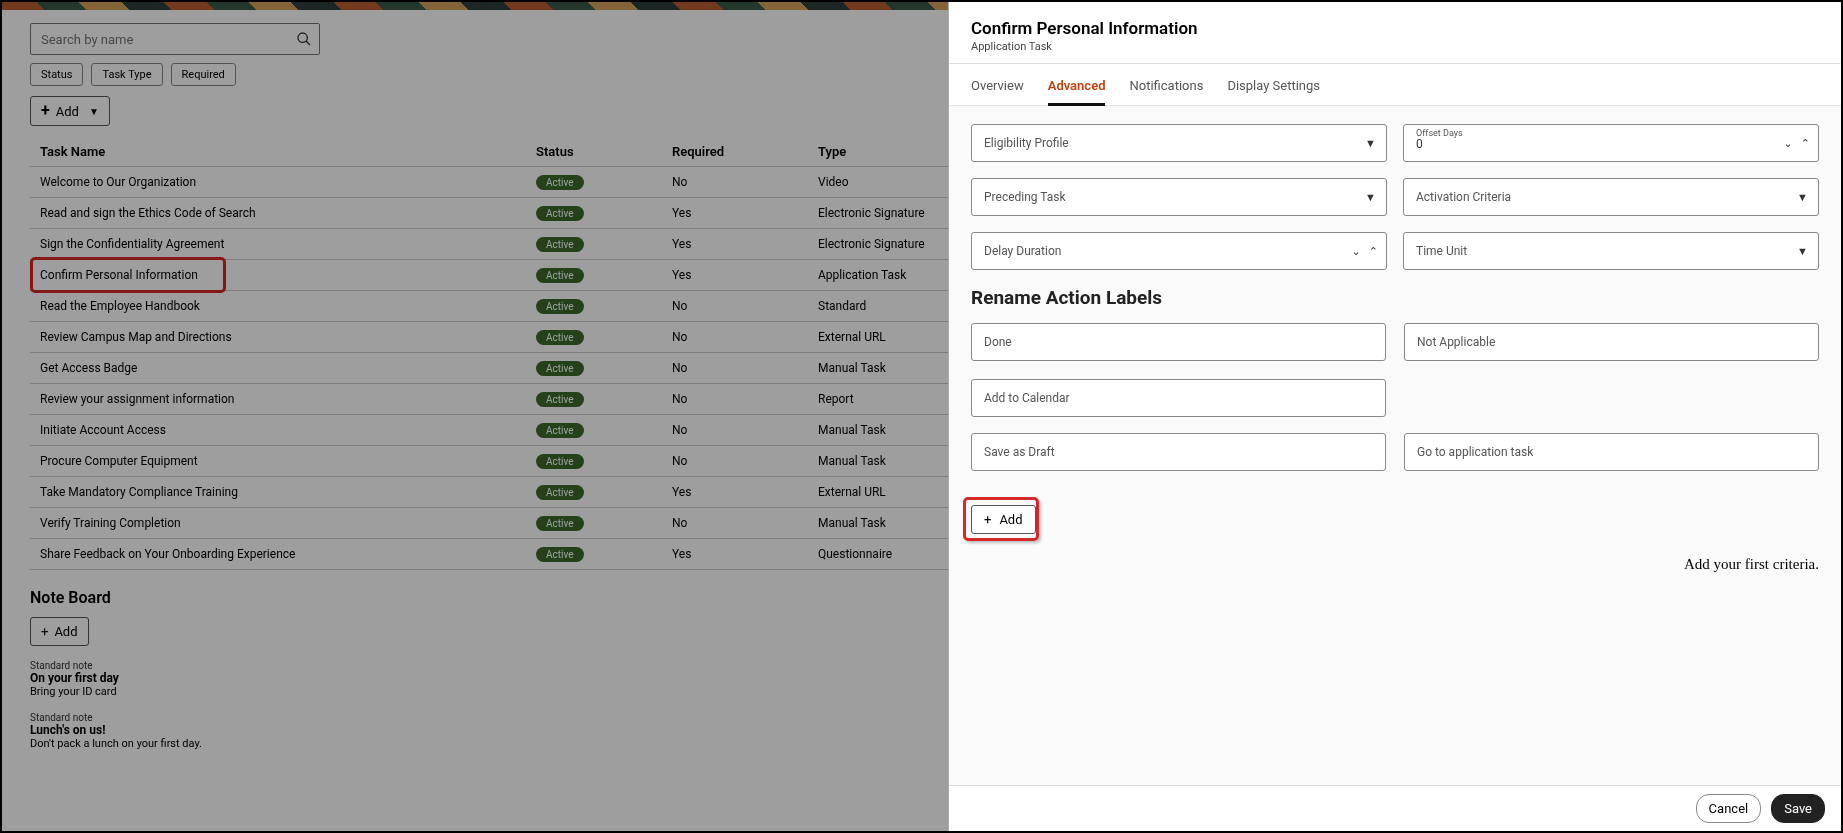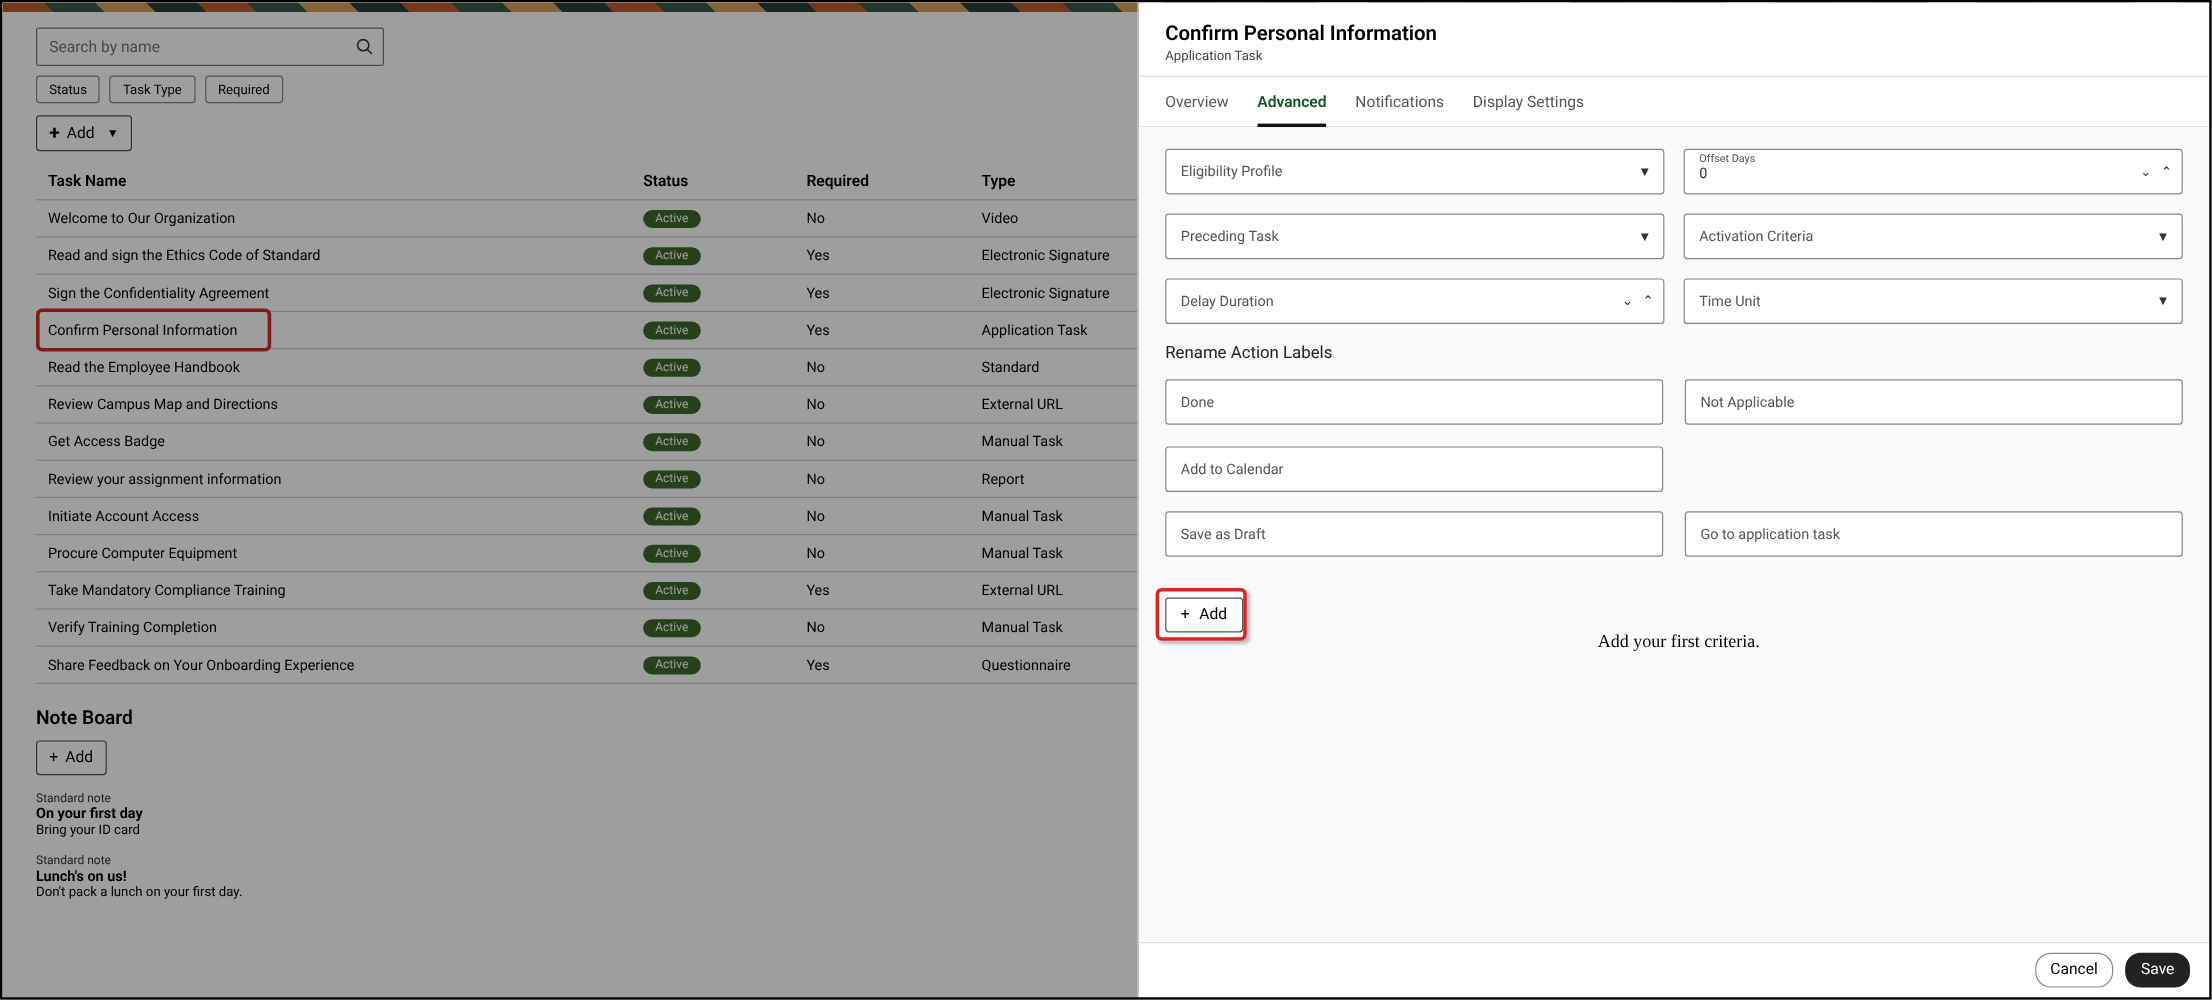--- a/index.html
+++ b/index.html
@@ -30,36 +30,36 @@
 .note { margin-bottom: 14px; }
 .note .kind { font-size: 10px; color: #333; }
 .note .title { font-size: 12px; font-weight: 700; }
 .note .desc { font-size: 11px; }
 .panel { position: absolute; top: 0; right: 0; width: 893px; height: 100%; background: #fff; border-left: 1px solid #aaa; z-index: 4; display: flex; flex-direction: column; }
 .panel-header { padding: 16px 22px 10px 22px; border-bottom: 1px solid #ddd; }
 .panel-header h2 { font-size: 17px; font-weight: 600; }
 .panel-header .sub { font-size: 11px; color: #444; margin-top: 2px; }
 .tabs { display: flex; gap: 24px; padding: 14px 22px 0 22px; border-bottom: 1px solid #e3e3e3; font-size: 13px; }
 .tab { padding-bottom: 10px; cursor: pointer; color: #555; }
-.tab.active { color: #14532d; font-weight: 600; border-bottom: 3px solid #111; margin-bottom: -1px; }
+.tab.active { color: #c2410c; font-weight: 600; border-bottom: 3px solid #111; margin-bottom: -1px; }
 .panel-body { flex: 1; padding: 18px 22px; overflow-y: auto; background: #fafafa; }
 .row2 { display: grid; grid-template-columns: 1fr 1fr; gap: 16px; margin-bottom: 16px; }
 .row3 { display: grid; grid-template-columns: 1fr 1fr; gap: 18px; margin-bottom: 16px; }
 .field { position: relative; border: 1px solid #888; border-radius: 3px; background: #fff; height: 38px; display: flex; align-items: center; padding: 0 12px; font-size: 12px; color: #333; }
 .field .label { color: #555; font-size: 12px; }
 .field .value { font-size: 12px; }
 .field .small-label { position: absolute; top: 3px; left: 12px; font-size: 9px; color: #555; }
 .field-with-small { padding-top: 12px; align-items: flex-start; }
 .field .chev { position: absolute; right: 10px; top: 50%; transform: translateY(-50%); font-size: 11px; color: #333; }
 .field .stepper-h { position: absolute; right: 8px; top: 50%; transform: translateY(-50%); display: flex; gap: 8px; font-size: 11px; color: #333; }
-.section-h { font-size: 14px; font-weight: 400; margin: 2px 0 14px 0; color: #222; }
+.section-h { font-size: 19px; font-weight: 700; margin: 2px 0 14px 0; color: #222; }
 .add-criteria-wrap { position: relative; display: inline-block; }
 .add-criteria { display: inline-flex; align-items: center; gap: 8px; border: 1px solid #555; padding: 6px 12px; border-radius: 3px; background: #fff; cursor: pointer; font-size: 13px; }
 .add-highlight { position: absolute; left: -8px; top: -8px; width: 76px; height: 44px; border: 3px solid #d62828; border-radius: 5px; pointer-events: none; box-shadow: 2px 2px 3px rgba(0,0,0,0.25); }
-.first-criteria { font-size: 15px; font-family: Georgia, serif; text-align: center; padding-left: 8px; }
+.first-criteria { margin-top: 22px; font-size: 15px; font-family: Georgia, serif; text-align: right; padding-left: 8px; }
 .panel-footer { border-top: 1px solid #ddd; padding: 8px 16px; display: flex; justify-content: flex-end; gap: 10px; background: #fff; }
 .btn { padding: 6px 12px; font-size: 13px; border-radius: 13px; cursor: pointer; }
 .btn-cancel { background: #fff; border: 1px solid #888; }
 .btn-save { background: #222; color: #fff; border: 1px solid #222; }
 svg { display: block; }
 </style>
 </head>
 <body>
 
 <div class="banner"></div>
@@ -97,21 +97,21 @@
       <div class="cell">Type</div>
     </div>
     <div id="tbody">
         <div class="trow">
           <div class="cell">Welcome to Our Organization</div>
           <div class="cell"><span class="badge">Active</span></div>
           <div class="cell">No</div>
           <div class="cell">Video</div>
         </div>
         <div class="trow">
-          <div class="cell">Read and sign the Ethics Code of Standard</div>
+          <div class="cell">Read and sign the Ethics Code of Search</div>
           <div class="cell"><span class="badge">Active</span></div>
           <div class="cell">Yes</div>
           <div class="cell">Electronic Signature</div>
         </div>
         <div class="trow">
           <div class="cell">Sign the Confidentiality Agreement</div>
           <div class="cell"><span class="badge">Active</span></div>
           <div class="cell">Yes</div>
           <div class="cell">Electronic Signature</div>
         </div>

